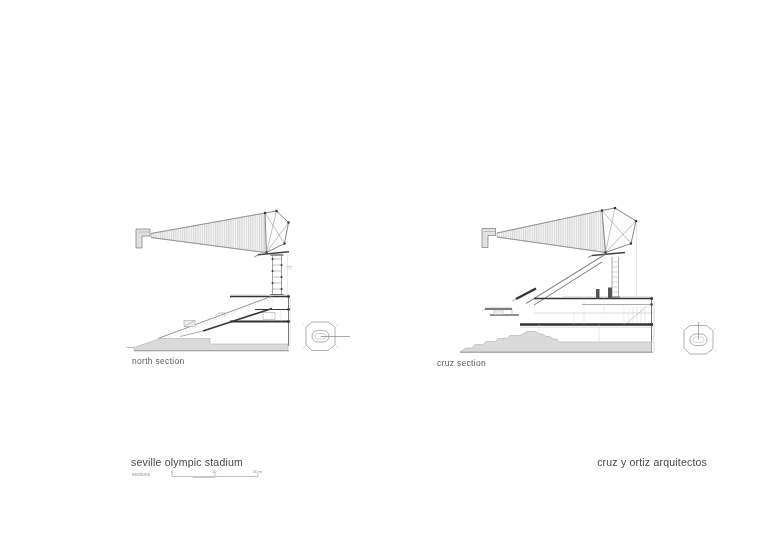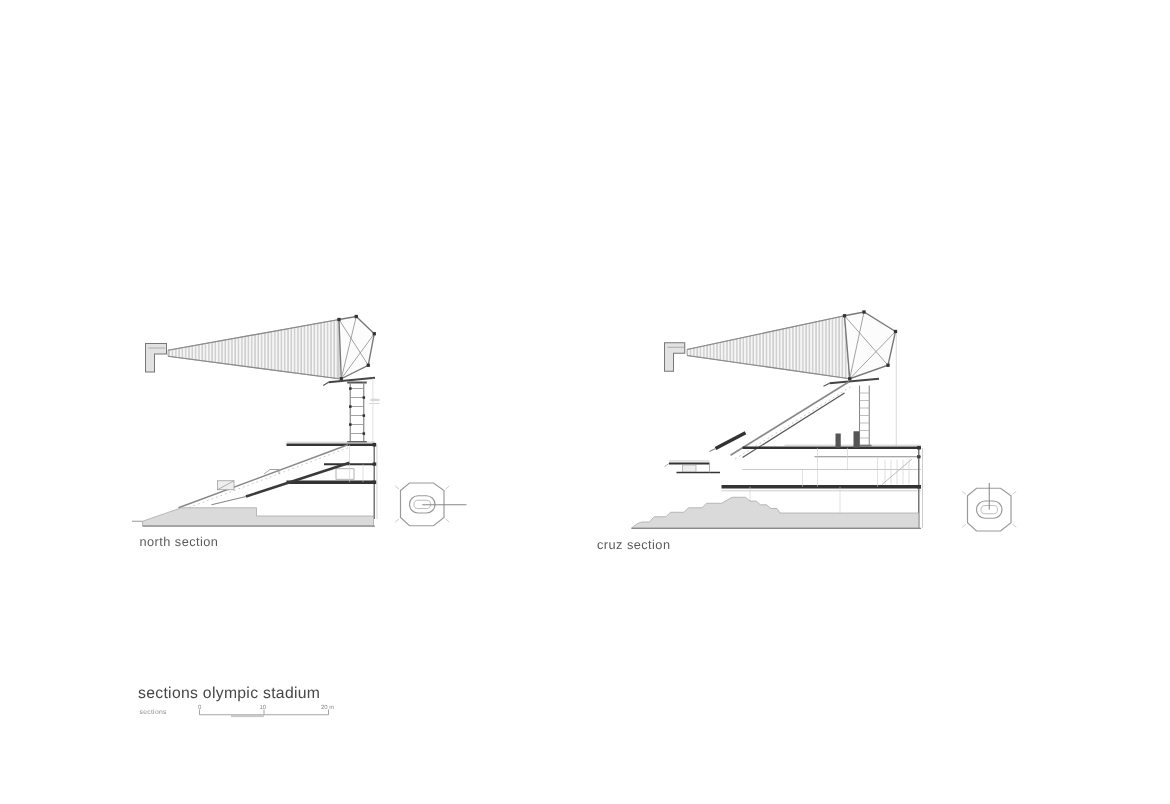--- a/index.html
+++ b/index.html
@@ -1,20 +1,20 @@
 <!DOCTYPE html>
 <html><head>
 <meta charset="utf-8">
 <style>
   html,body{margin:0;padding:0;}
   body{
     width:780px;height:536px;background:#ffffff;position:relative;
     overflow:hidden;font-family:"Liberation Sans", sans-serif;
   }
-  .sheet{position:absolute;inset:0;background:#ffffff;}
+  .sheet{position:absolute;inset:0;background:#ffffff;margin-left:39px;}
   .abs{position:absolute;}
   .sec-label{
     position:absolute;font-size:8.5px;color:#5a5a5a;letter-spacing:.3px;
   }
   .title-main{
     position:absolute;font-size:10.5px;color:#474747;letter-spacing:.2px;
   }
   .firm{
     position:absolute;font-size:10.5px;color:#474747;letter-spacing:.2px;
     width:160px;text-align:right;
@@ -222,29 +222,30 @@
       <rect x="651" y="334" width="17" height="11.5" rx="5.7" fill="none" stroke="#9a9a9a" stroke-width="0.8"></rect>
       <rect x="654" y="337" width="11" height="5.5" rx="2.7" fill="none" stroke="#b5b5b5" stroke-width="0.6"></rect>
       <line x1="659.5" y1="322" x2="659.5" y2="339.7" stroke="#888" stroke-width="0.7"></line>
     </g>
   </svg>
 
   <div class="sec-label" style="left:93px;top:356px;">north section</div>
 
   <div class="sec-label" style="left:398px;top:358px;">cruz section</div>
 
-  <div class="title-main" style="left:92px;top:456px;">sections olympic stadium</div>
+  <div class="title-main" style="left:92px;top:456px;">seville olympic stadium</div>
 
   <div class="scale-word" style="left:93px;top:472px;">sections</div>
 
   <svg class="abs" style="left:131px;top:468px;" width="96" height="12" viewBox="0 0 96 12">
     <line x1="2" y1="8.5" x2="88" y2="8.5" stroke="#9a9a9a" stroke-width="0.6"></line>
     <line x1="2" y1="8.5" x2="2" y2="5" stroke="#9a9a9a" stroke-width="0.6"></line>
     <line x1="45" y1="8.5" x2="45" y2="5" stroke="#9a9a9a" stroke-width="0.6"></line>
     <line x1="88" y1="8.5" x2="88" y2="5" stroke="#9a9a9a" stroke-width="0.6"></line>
     <rect x="23" y="8.5" width="22" height="1.6" fill="#c9c9c9"></rect>
     <text x="1" y="4.5" font-size="4" fill="#8a8a8a" font-family="Liberation Sans, sans-serif">0</text>
     <text x="42" y="4.5" font-size="4" fill="#8a8a8a" font-family="Liberation Sans, sans-serif">10</text>
     <text x="83" y="4.5" font-size="4" fill="#8a8a8a" font-family="Liberation Sans, sans-serif">20 m</text>
   </svg>
 
+  <div class="firm" style="left:508px;top:456px;">cruz y ortiz arquitectos</div>
 
 </div>
 
 </body></html>

